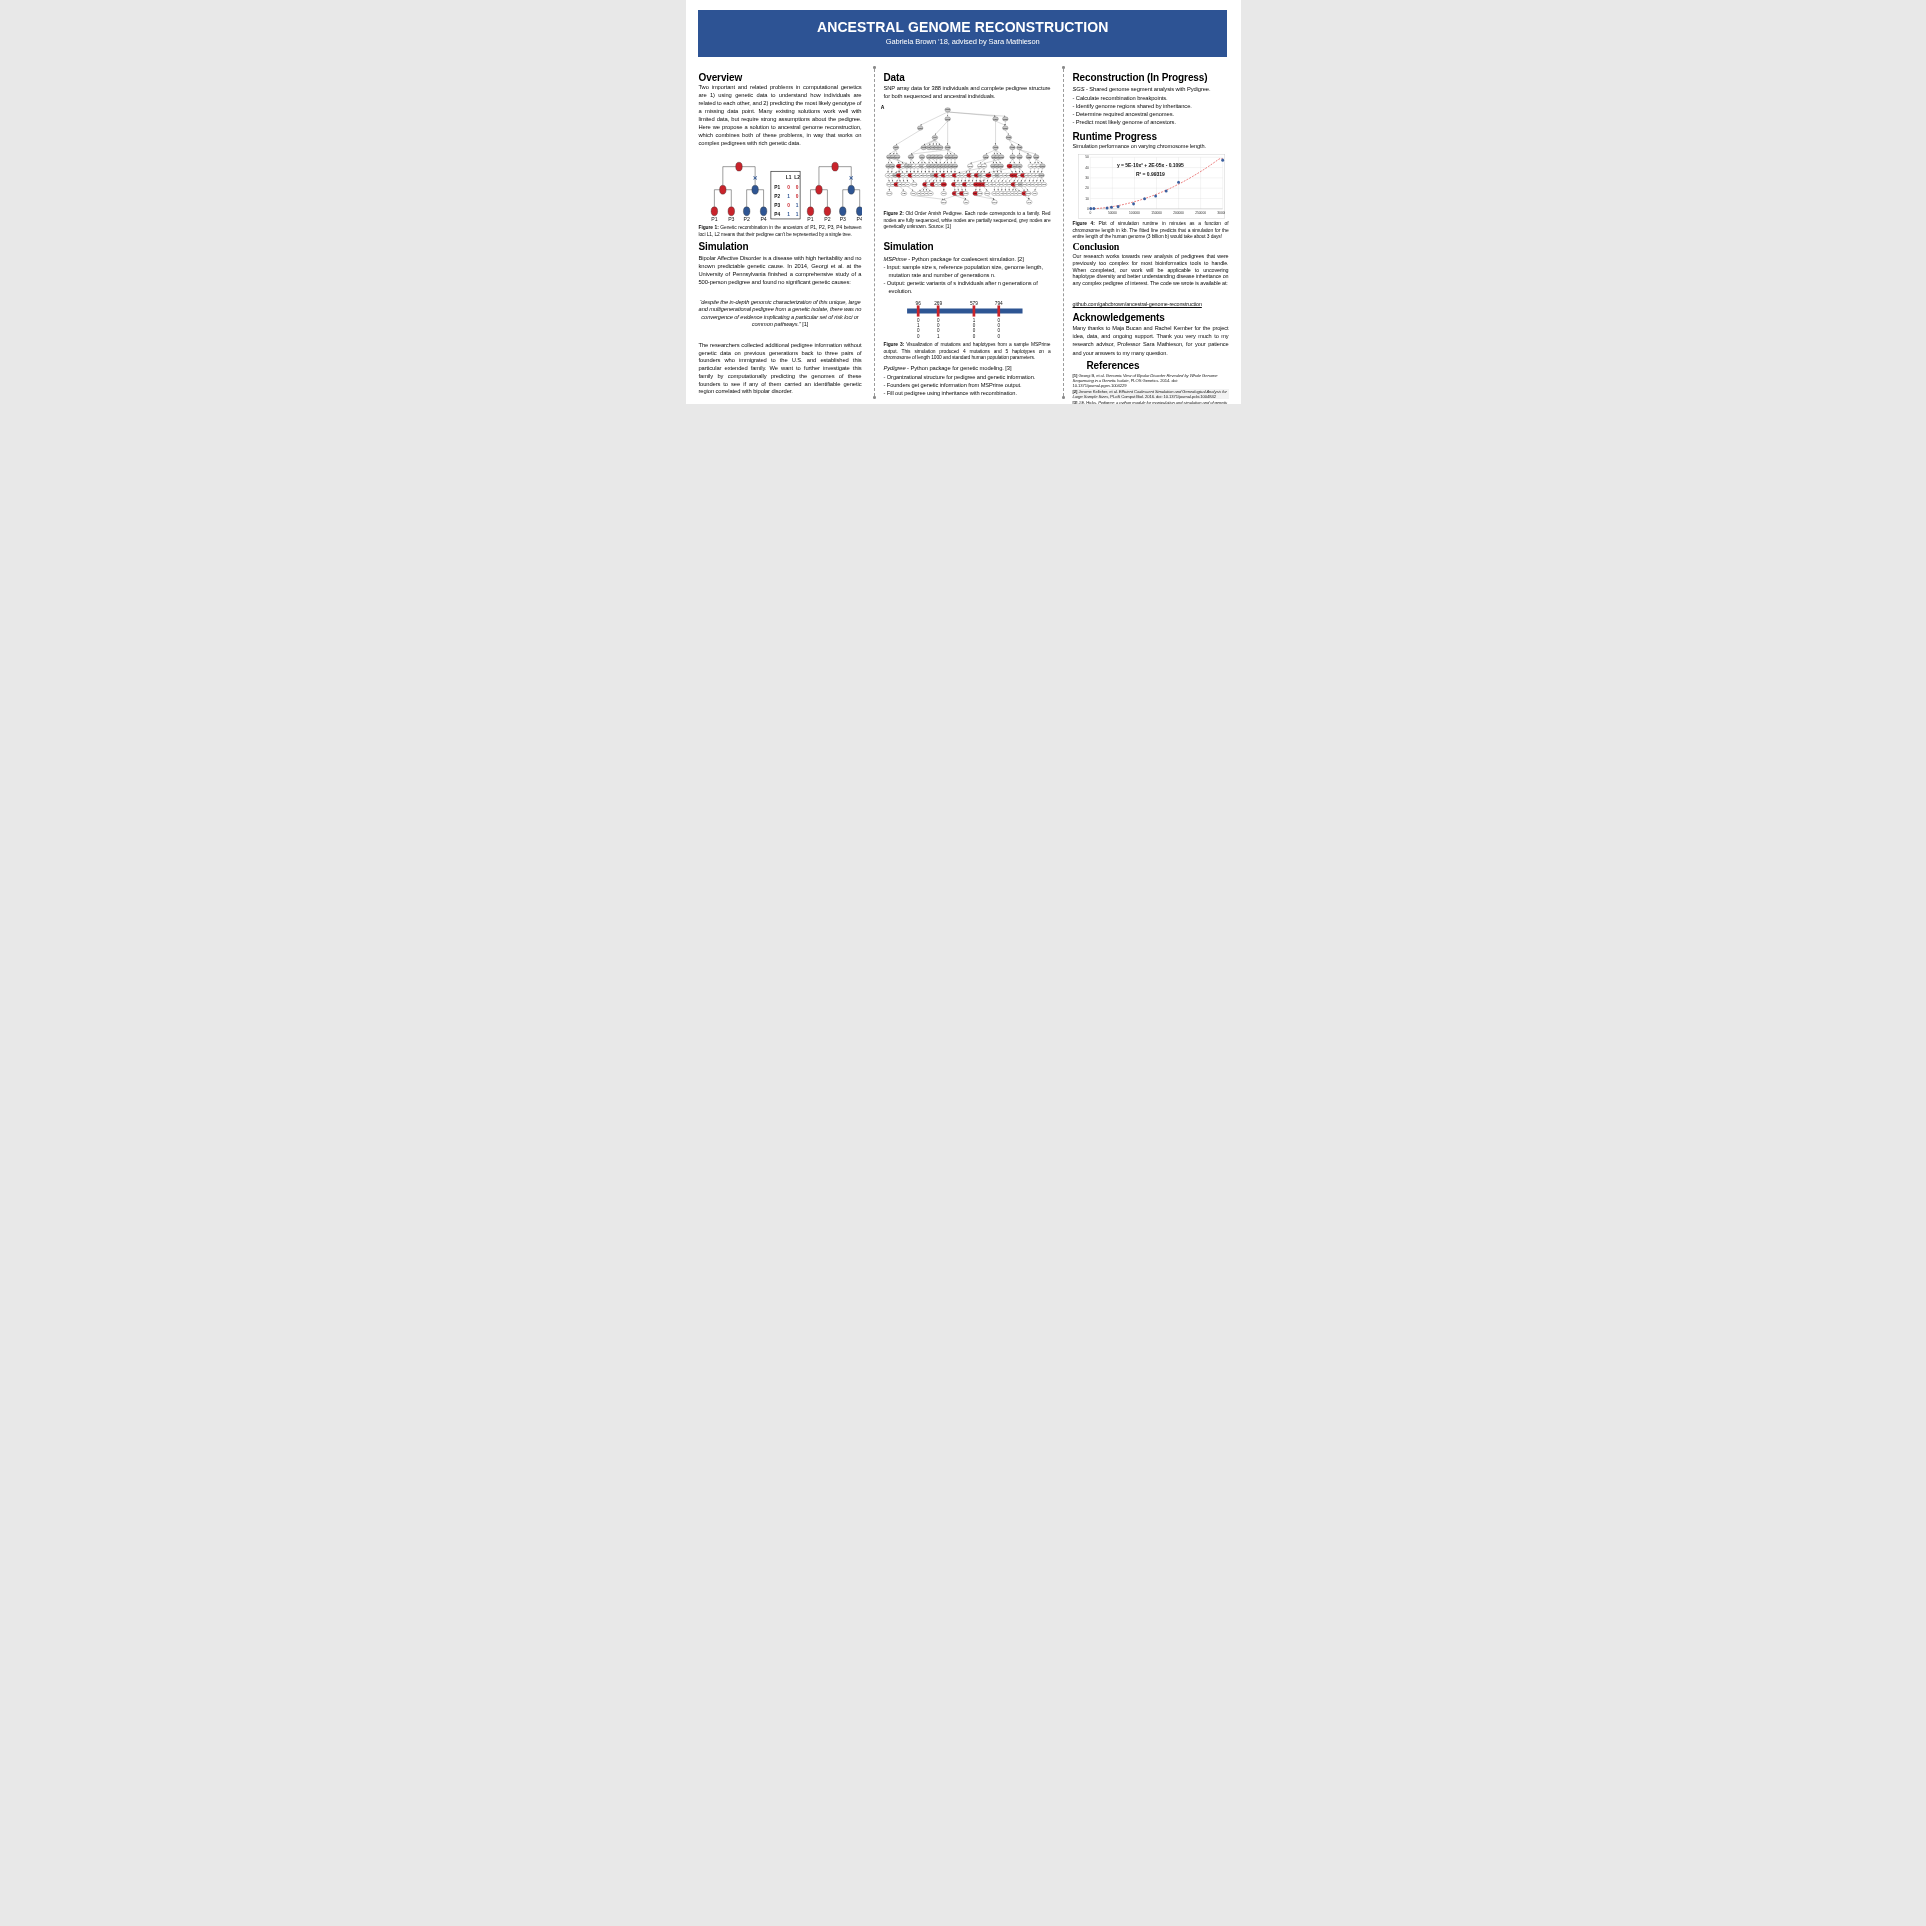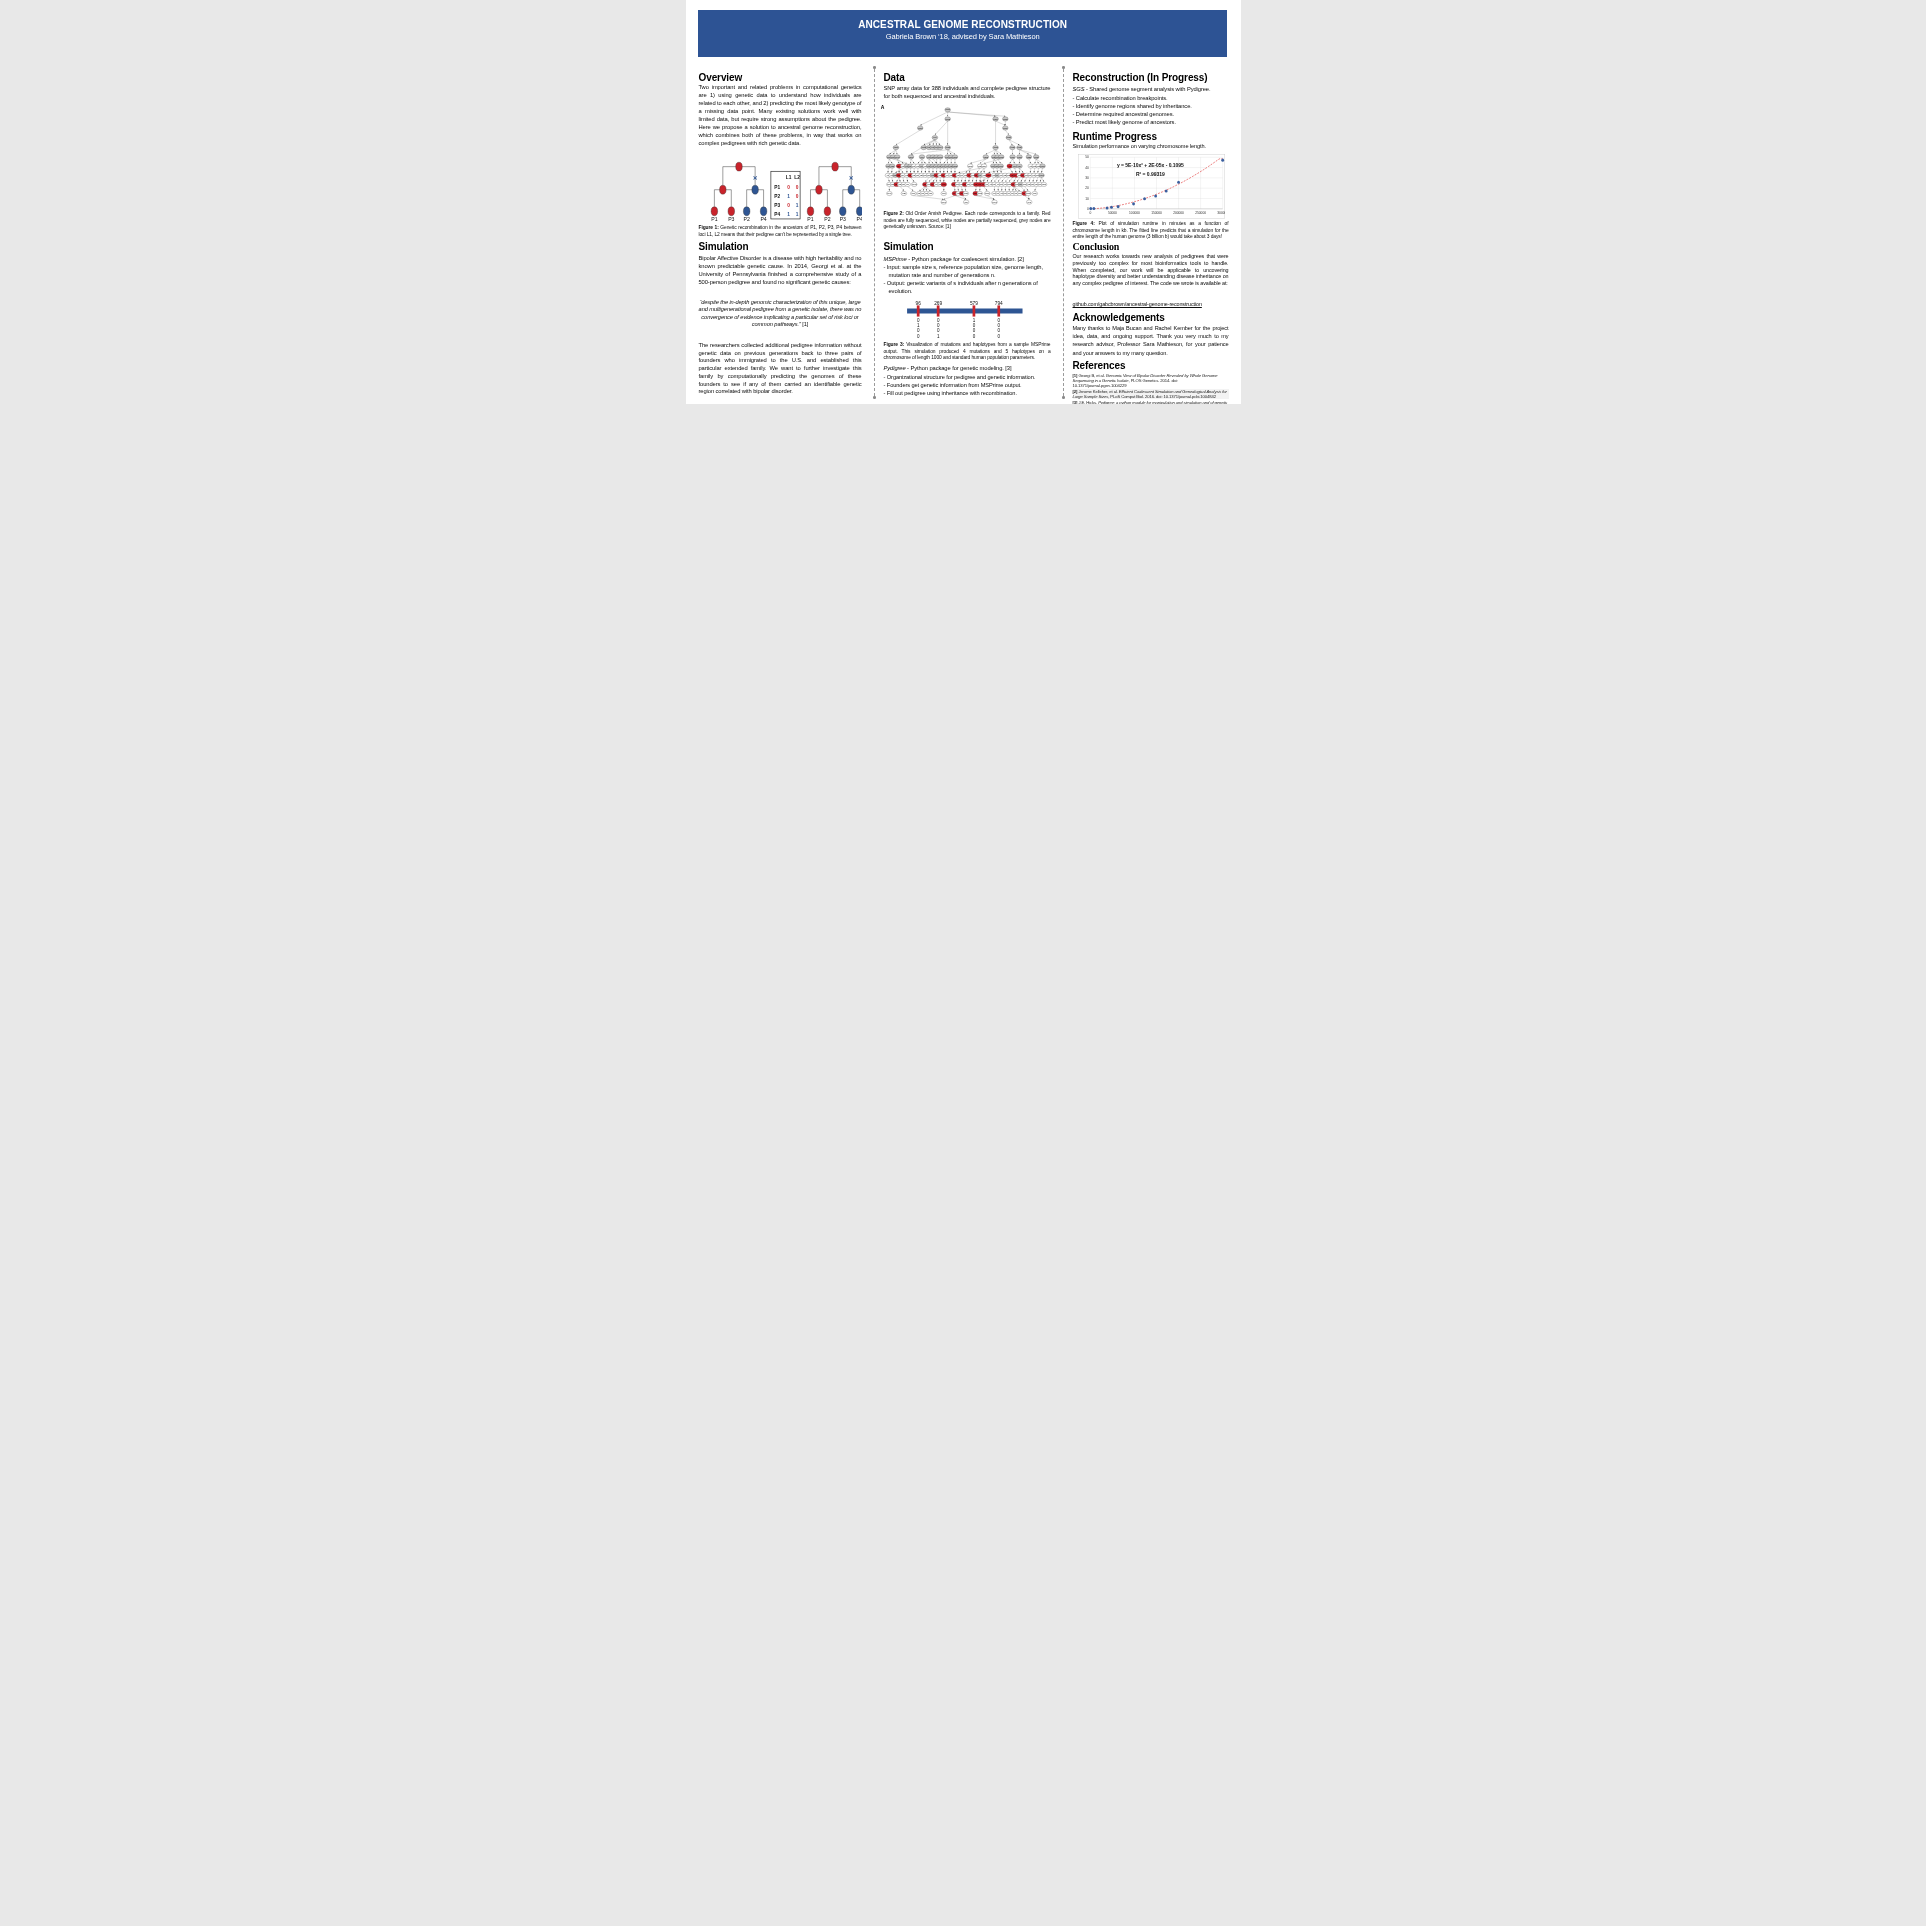--- a/index.html
+++ b/index.html
@@ -1,21 +1,21 @@
 <!DOCTYPE html>
 <html style="font-size:6.2px"><head>
 <meta charset="utf-8">
 <style>
   html,body{margin:0;padding:0;background:#e8e8e8;}
   .poster{position:relative;width:555px;height:404px;background:#ffffff;margin:0 auto;
           font-family:"Liberation Sans",sans-serif;overflow:hidden;letter-spacing:-0.1px;}
   
   .banner{position:absolute;left:12.7px;top:10px;width:529px;height:47px;background:#2d5394;
           color:#fff;text-align:center;}
-  .banner h1{margin:9.2px 0 2.3px 0;font-size:10px;font-weight:bold;letter-spacing:0.1px;}
+  .banner h1{margin:9.2px 0 2.3px 0;font-size:14px;font-weight:bold;letter-spacing:0.1px;}
   .banner .subtitle{font-size:7.5px;font-weight:400;}
   
   .col{position:absolute;top:72px;}
   #col1{left:13px;width:163px;}
   #col2{left:198px;width:167px;}
   #col3{left:387px;width:156px;}
   .sec{position:absolute;left:0;right:0;}
   h2{margin:0;font-size:10px;font-weight:bold;color:#000;}
   .body{margin:0;font-size:5.8px;line-height:7.9px;text-align:justify;color:#0d0d0d;}
   #col3 .body{font-size:5.6px;line-height:7.8px;}
@@ -795,21 +795,21 @@
       <b>Figure 4:</b><span> Plot of simulation runtime in minutes as a function of chromosome length in kb. The fitted line predicts that a simulation for the entire length of the human genome (3 billion b) would take about 3 days!</span>
     </div>
 
     <h2 class="sec" style="top:169px;font-family:Liberation Serif, serif;">Conclusion</h2>
     <p class="sec concl" style="top:181px;">Our research works towards new analysis of pedigrees that were previously too complex for most bioinformatics tools to handle. When completed, our work will be applicable to uncovering haplotype diversity and better understanding disease inheritance on any complex pedigree of interest. The code we wrote is available at:</p>
     <div class="sec concl-link" style="top:229px;">github.com/gabcbrown/ancestral-genome-reconstruction</div>
 
     <h2 class="sec" style="top:240px;">Acknowledgements</h2>
     <p class="sec ack-body" style="top:252px;">Many thanks to Maja Bucan and Rachel Kember for the project idea, data, and ongoing support. Thank you very much to my research advisor, Professor Sara Mathieson, for your patience and your answers to my many question.</p>
 
-    <h2 class="sec" style="top:288px;">References</h2>
+    <h2 class="sec" style="top:288px;margin-left:14px;">References</h2>
     <div class="sec refs" style="top:301px;" id="refs-list">
         <div class="ref-item"><b>[1]</b> Georgi B, et al. <i>Genomic View of Bipolar Disorder Revealed by Whole Genome Sequencing in a Genetic Isolate</i>, PLOS Genetics. 2014. doi: 10.1371/journal.pgen.1004229</div>
         <div class="ref-item ref-hl"><b>[2]</b> Jerome Kelleher, et al. <i>Efficient Coalescent Simulation and Genealogical Analysis for Large Sample Sizes</i>, PLoS Comput Biol. 2016. doi: 10.1371/journal.pcbi.1004842</div>
         <div class="ref-item"><b>[3]</b> J.E. Hicks. <i>Pydigree: a python module for manipulation and simulation and of genetic datasets</i>, biorxiv preprint. 2017. doi:10.1101/213413</div>
       </div>
   </section>
 
 </div>
 
 

